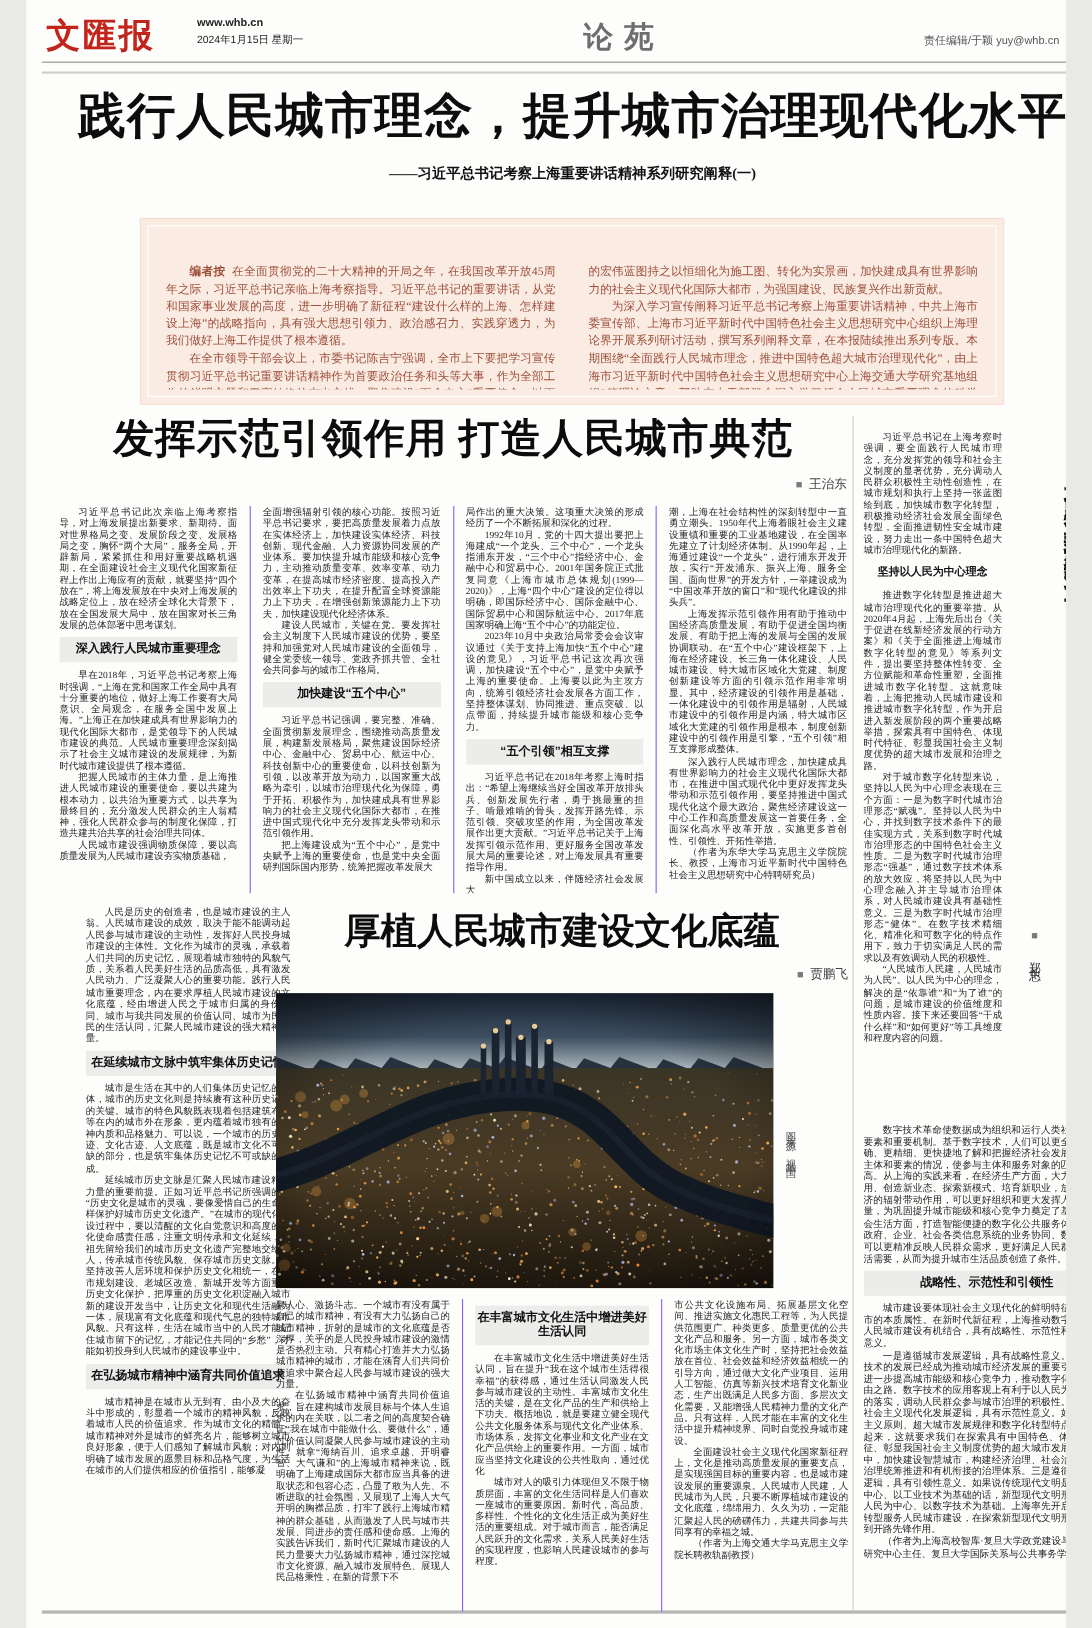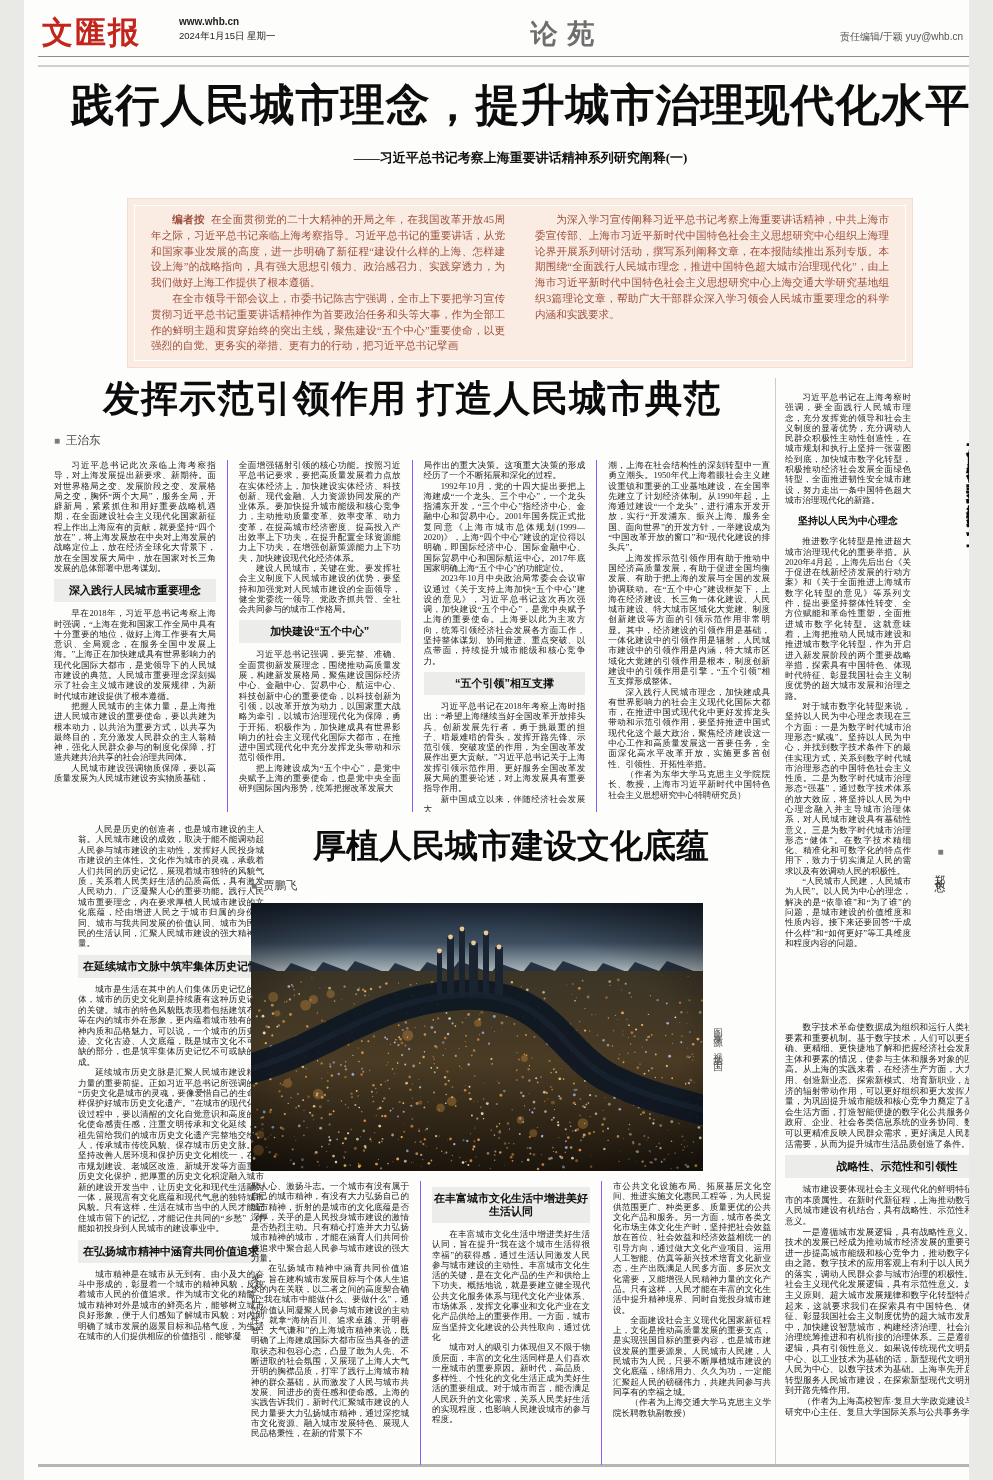--- a/index.html
+++ b/index.html
@@ -27,29 +27,29 @@
   .lead{position:absolute;left:0;top:76px;width:993px;text-align:center;}
   .lead h1{margin:0;font-family:"Liberation Sans",sans-serif;font-weight:900;
         font-size:44px;letter-spacing:1px;color:#0d0d0d;}
   .lead h2{margin:14px 0 0 0;font-family:"Liberation Serif",serif;font-weight:bold;
         font-size:13px;color:#111;}
   
   .ednote{position:absolute;left:103px;top:198px;width:786px;height:170px;background:#fbece3;
         box-shadow:inset 0 0 0 1px #f6ddd0;}
   .ednote-frame{position:absolute;inset:7px;border:1px solid #ffffff;}
   .ednote-body{position:absolute;inset:14px 24px;display:flex;gap:30px;color:#9c4f3b;
-        font-size:10.6px;line-height:15.8px;text-align:justify;}
+        font-size:10.6px;line-height:15.8px;text-align:justify;margin-top:28px;}
   .ednote-col{flex:1;overflow:hidden;}
   .ednote-col p{margin:0;text-indent:2em;}
   .ednote-col p.cont{text-indent:0;}
   .ednote-label{font-weight:bold;margin-right:6px;}
   
   .art-headline{margin:0;text-align:center;font-family:"Liberation Serif",serif;
         font-weight:900;color:#0c0c0c;}
-  .byline{text-align:left;font-size:11.5px;color:#444;margin-top:9px;
+  .byline{text-align:right;font-size:11.5px;color:#444;margin-top:9px;
         font-family:"Liberation Sans",sans-serif;}
   .marker{color:#7a7a7a;font-size:10px;margin-right:6px;}
   .cols{display:flex;margin-top:12px;}
   .col{flex:1;overflow:hidden;font-size:8.6px;line-height:10.3px;text-align:justify;color:#222;}
   .col + .col{border-left:1px solid #8b5cf6;margin-left:11px;padding-left:11px;}
   .col p{margin:0;text-indent:2em;}
   .col p.cont{text-indent:0;}
   .col p.note{text-indent:2em;color:#222;}
   .colhead{font-family:"Liberation Sans",sans-serif;font-weight:bold;text-align:center;
         font-size:11px;line-height:13px;background:#ececea;padding:5px 2px;margin:6px 0;color:#111;}
@@ -115,20 +115,21 @@
   </div>
 
   <div class="ednote">
     <div class="ednote-frame"></div>
     <div class="ednote-body">
       <div class="ednote-col">
         <p><span class="ednote-label">编者按</span><span>在全面贯彻党的二十大精神的开局之年，在我国改革开放45周年之际，习近平总书记亲临上海考察指导。习近平总书记的重要讲话，从党和国家事业发展的高度，进一步明确了新征程“建设什么样的上海、怎样建设上海”的战略指向，具有强大思想引领力、政治感召力、实践穿透力，为我们做好上海工作提供了根本遵循。</span></p>
         <p>在全市领导干部会议上，市委书记陈吉宁强调，全市上下要把学习宣传贯彻习近平总书记重要讲话精神作为首要政治任务和头等大事，作为全部工作的鲜明主题和贯穿始终的突出主线，聚焦建设“五个中心”重要使命，以更强烈的自觉、更务实的举措、更有力的行动，把习近平总书记擘画</p>
       </div>
       <div class="ednote-col">
+        <p class="cont">的宏伟蓝图持之以恒细化为施工图、转化为实景画，加快建成具有世界影响力的社会主义现代化国际大都市，为强国建设、民族复兴作出新贡献。</p>
         <p>为深入学习宣传阐释习近平总书记考察上海重要讲话精神，中共上海市委宣传部、上海市习近平新时代中国特色社会主义思想研究中心组织上海理论界开展系列研讨活动，撰写系列阐释文章，在本报陆续推出系列专版。本期围绕“全面践行人民城市理念，推进中国特色超大城市治理现代化”，由上海市习近平新时代中国特色社会主义思想研究中心上海交通大学研究基地组织3篇理论文章，帮助广大干部群众深入学习领会人民城市重要理念的科学内涵和实践要求。</p>
       </div>
     </div>
   </div>
 
   <div class="article1">
     <h1 class="art-headline">发挥示范引领作用 打造人民城市典范</h1>
     <div class="byline">
       <span class="marker">■</span><span>王治东</span>
     </div>

